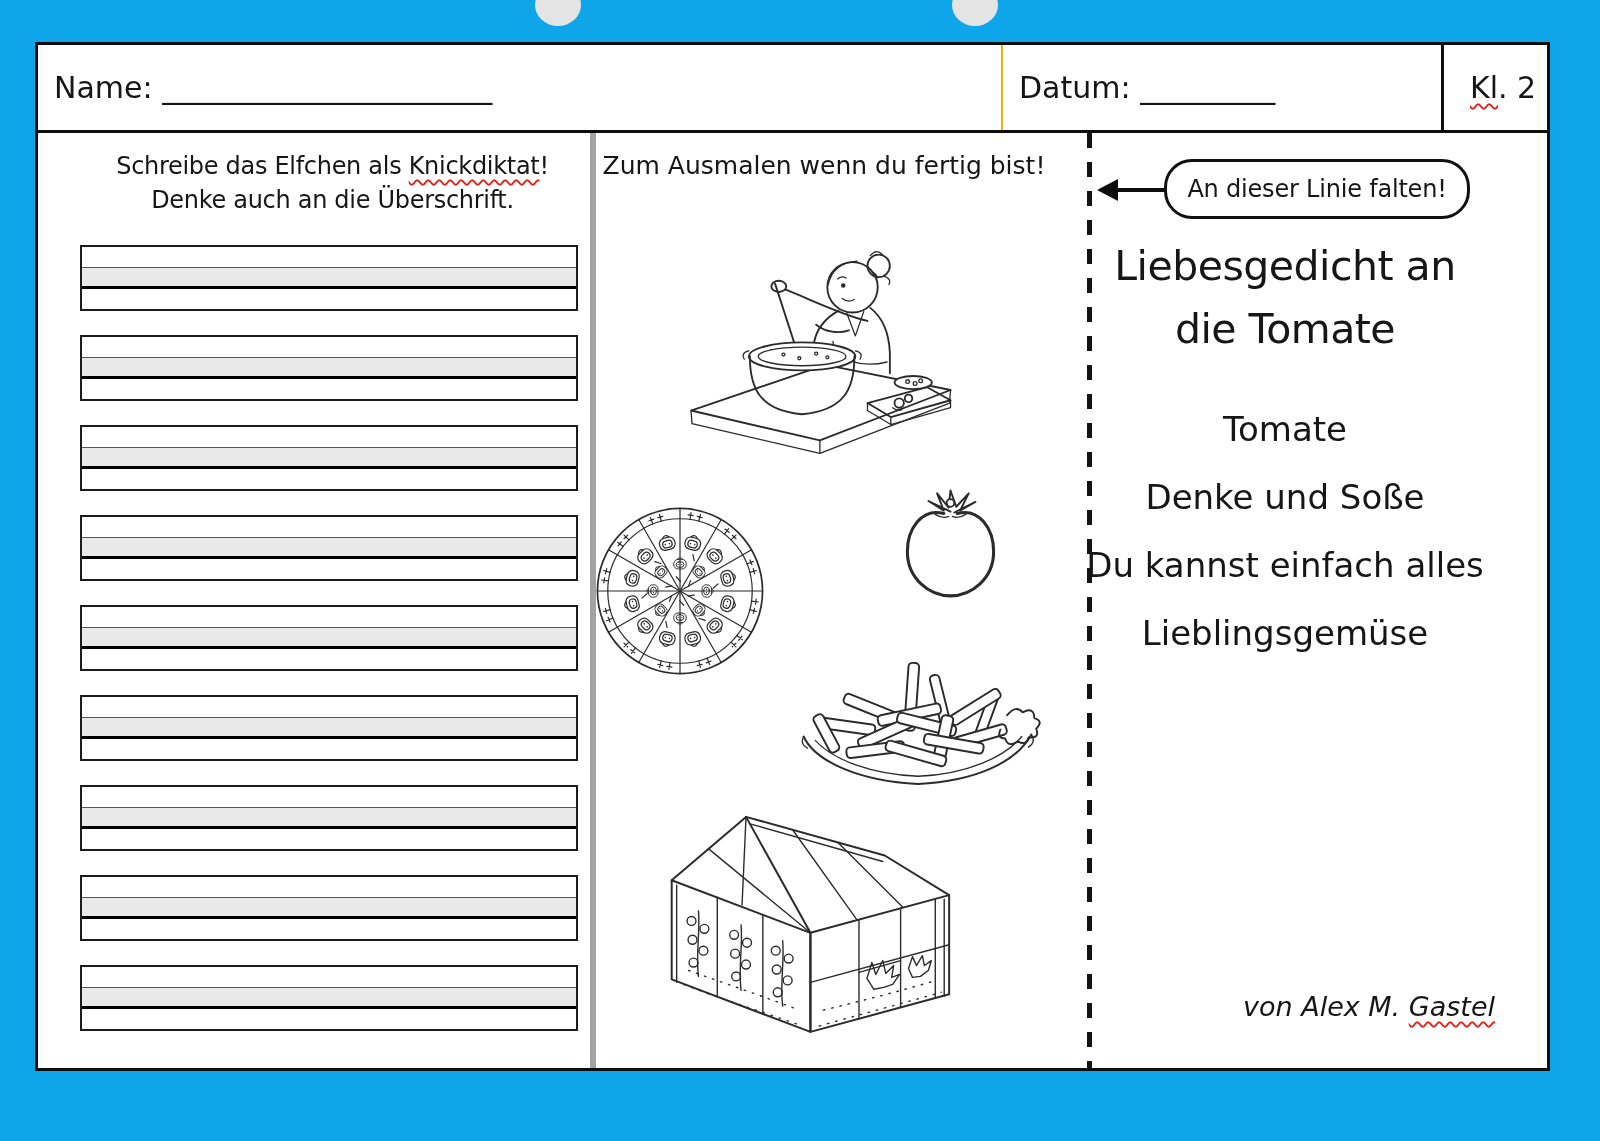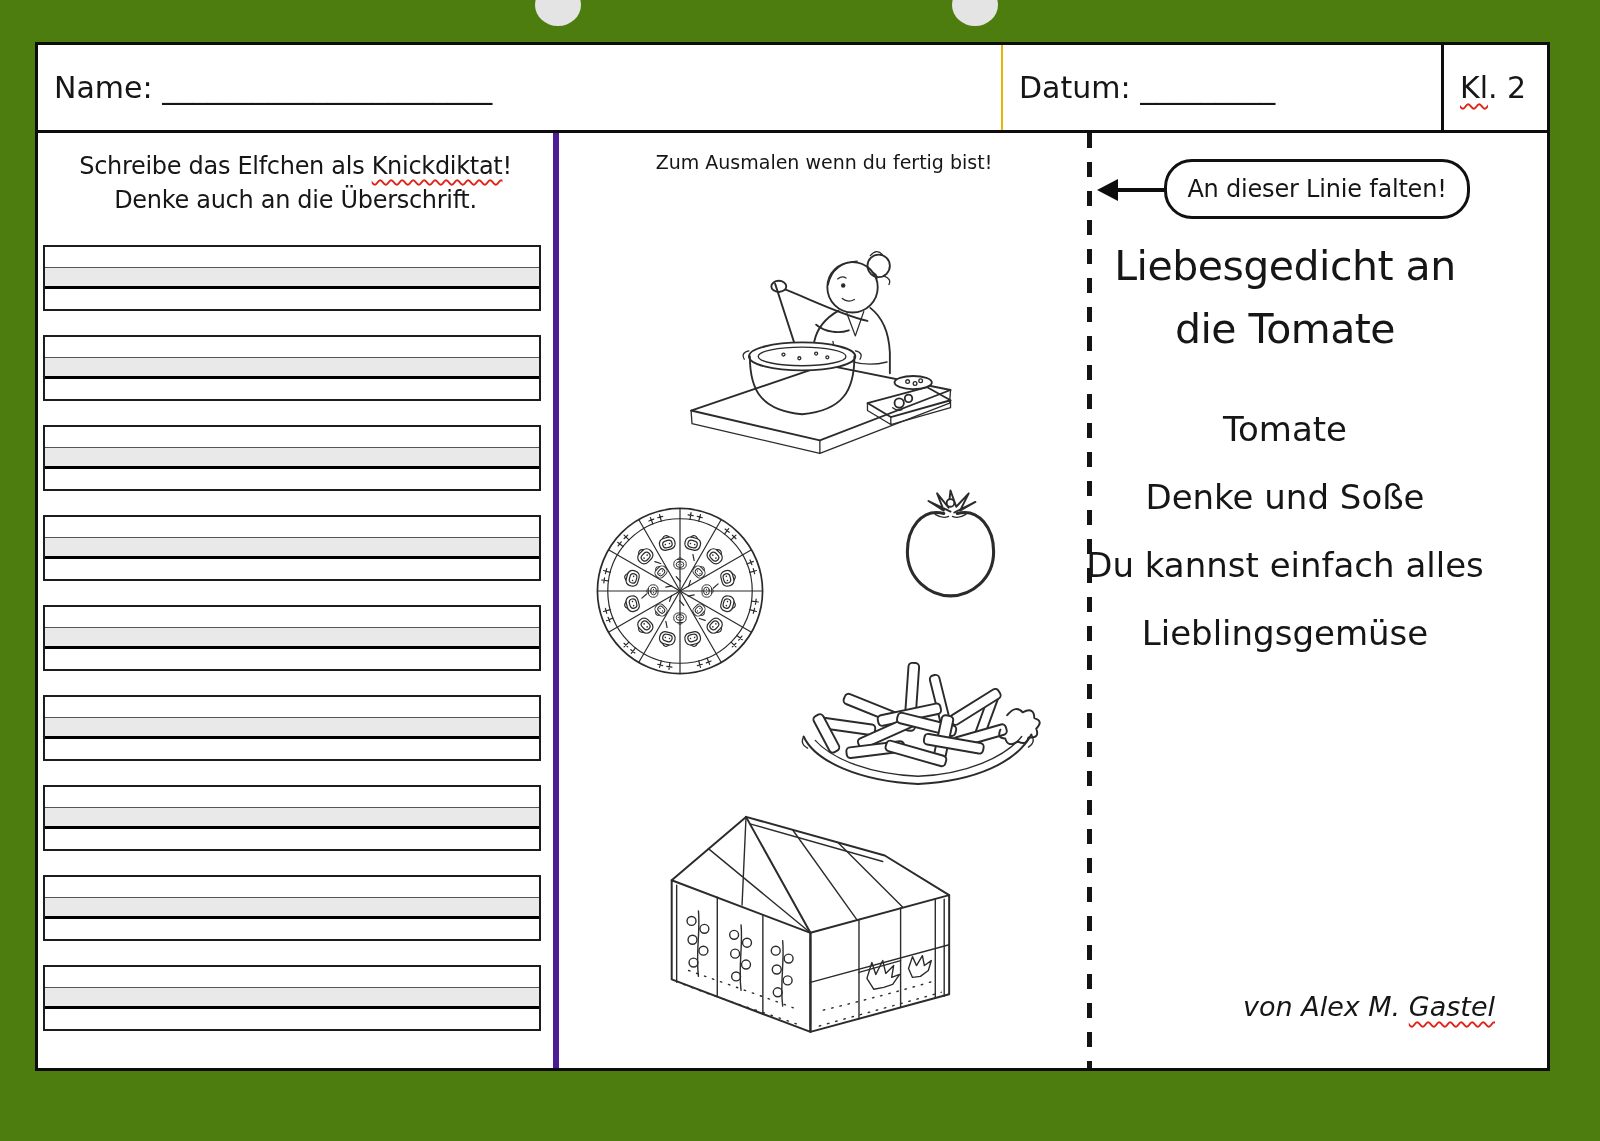--- a/index.html
+++ b/index.html
@@ -1,34 +1,34 @@
 <!DOCTYPE html>
 <html><head>
 <meta charset="utf-8">
 <style>
   html,body{margin:0;padding:0;background:#ffffff;}
-  .page{position:relative;width:1600px;height:1141px;background:#4d7c0f;overflow:hidden;
+  .page{position:relative;width:1600px;height:1141px;background:#0ea5e9;overflow:hidden;
         font-family:"DejaVu Sans","Liberation Sans",sans-serif;color:#161616;}
   .hole{position:absolute;top:-16px;width:46px;height:42px;border-radius:50%;background:#e4e4e4;}
   .sheet{position:absolute;left:35px;top:42px;width:1509px;height:1023px;border:3px solid #0d0d0d;background:#fff;}
   
   .hdr{display:flex;height:85px;border-bottom:3px solid #0d0d0d;align-items:center;font-size:30px;}
   .hcell{height:100%;display:flex;align-items:center;box-sizing:border-box;}
   .hname{width:963px;padding-left:16px;}
   .hdatum{width:440px;border-left:2px solid #eab308;padding-left:16px;}
-  .hkl{flex:1;border-left:3px solid #0d0d0d;padding-left:16px;}
+  .hkl{flex:1;border-left:3px solid #0d0d0d;padding-left:26px;}
   
   .content{position:relative;height:935px;}
-  .col-left{position:absolute;left:0;top:0;bottom:0;width:515px;border-right:6px solid #4c1d95;box-sizing:content-box;}
+  .col-left{position:absolute;left:0;top:0;bottom:0;width:515px;border-right:6px solid #a3a3a3;box-sizing:content-box;padding-left:37px;}
   .instr{margin-top:16px;text-align:center;font-size:24px;line-height:34px;letter-spacing:-0.3px;}
   .wwrap{margin-top:28px;}
   .wblock{border:2px solid #1c1c1c;margin:0 12px 24px 5px;}
   .wrow{height:20px;background:#fff;}
   .wmid{height:18px;background:#e9e9e9;border-top:1px solid #555;border-bottom:3px solid #000;}
-  .mid-heading{position:absolute;left:521px;top:18px;width:530px;text-align:center;font-size:19px;}
+  .mid-heading{position:absolute;left:521px;top:18px;width:530px;text-align:center;font-size:25px;}
   .img{position:absolute;}
   svg{display:block;}
   .ln{fill:none;stroke:#2b2b2b;stroke-width:2;stroke-linecap:round;stroke-linejoin:round;}
   .lnt{fill:none;stroke:#2b2b2b;stroke-width:1.4;stroke-linecap:round;stroke-linejoin:round;}
   .fw{fill:#fff;stroke:#2b2b2b;stroke-width:2;}
   
   .foldline{position:absolute;left:1049px;top:0;bottom:0;width:5px;
             background:repeating-linear-gradient(180deg,#141414 0 15px,transparent 15px 29px);}
   .fold-arrow{position:absolute;left:1057px;top:42px;}
   .foldbox{position:absolute;left:1126px;top:26px;width:300px;height:54px;border:3px solid #101010;border-radius:28px;

